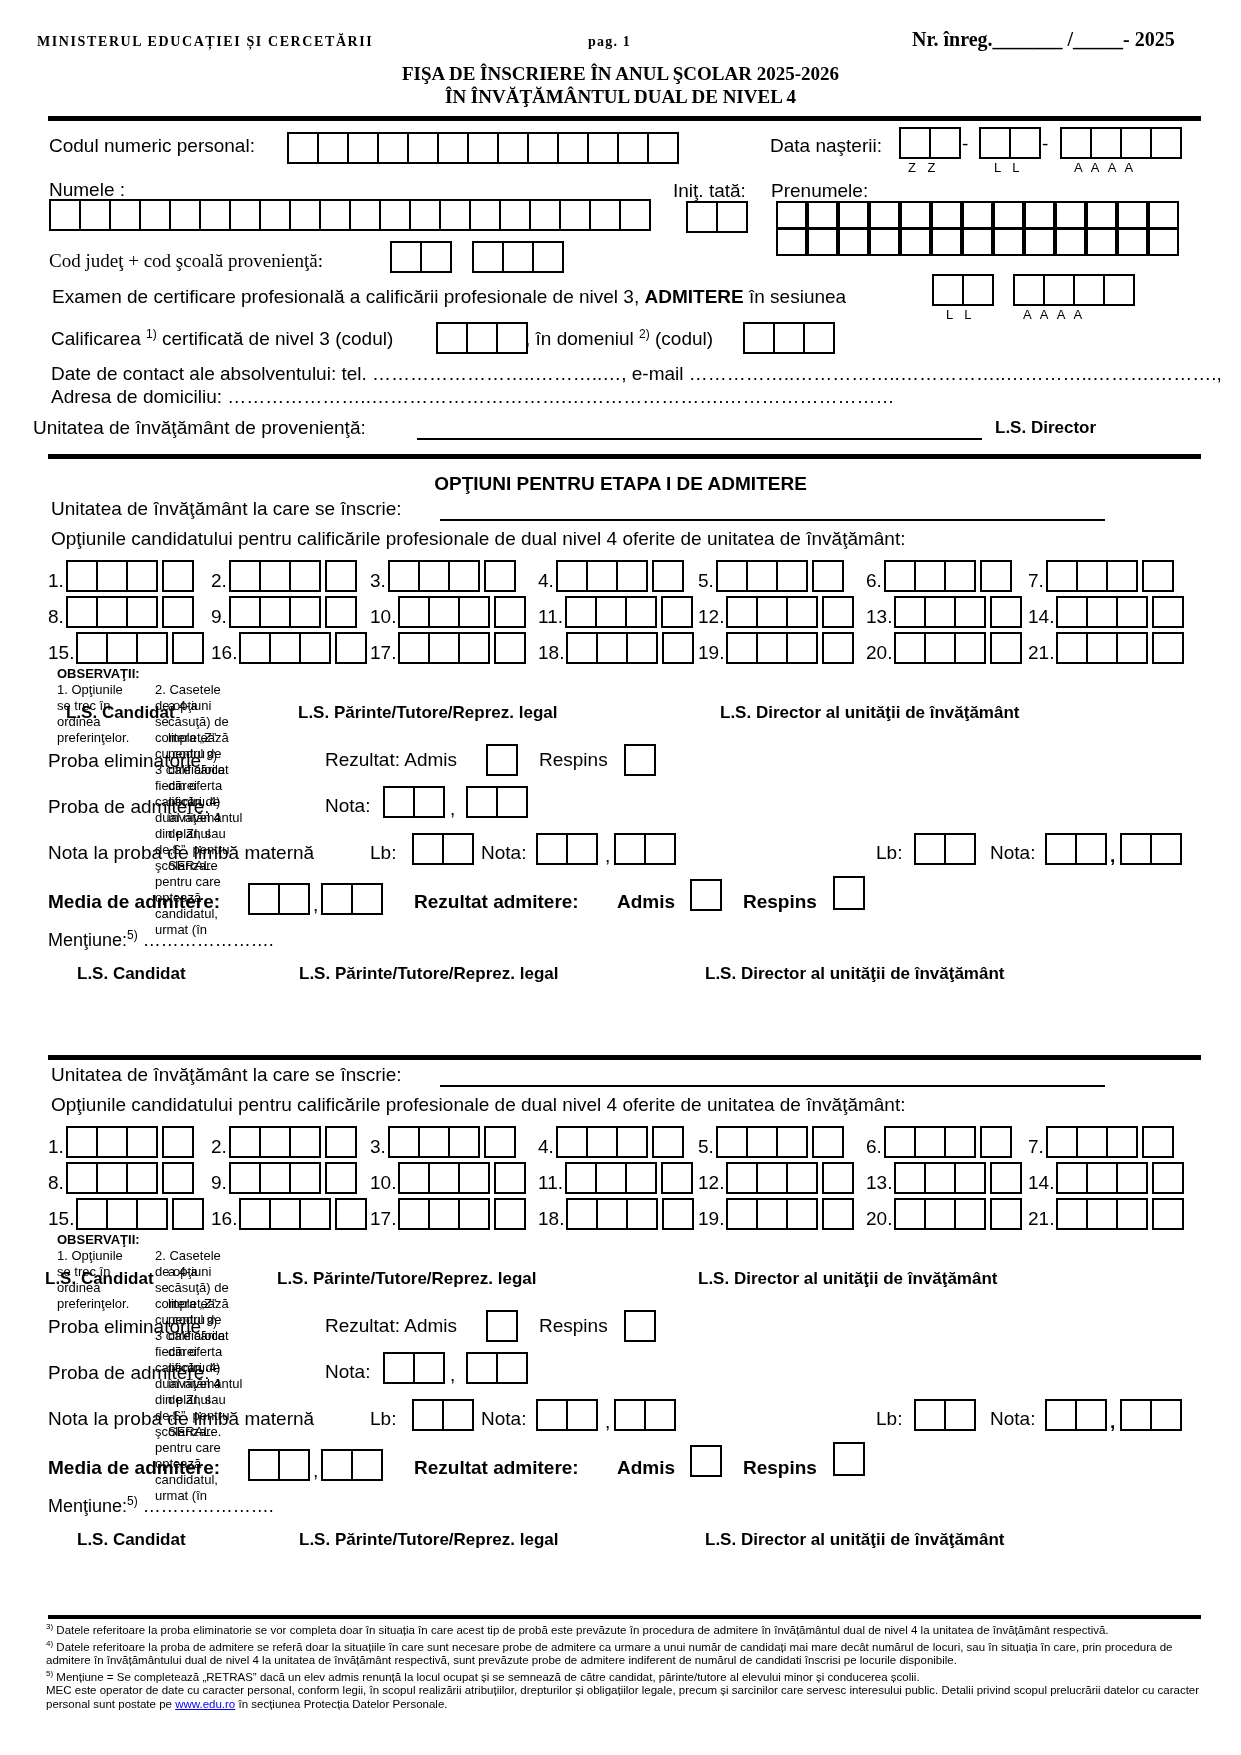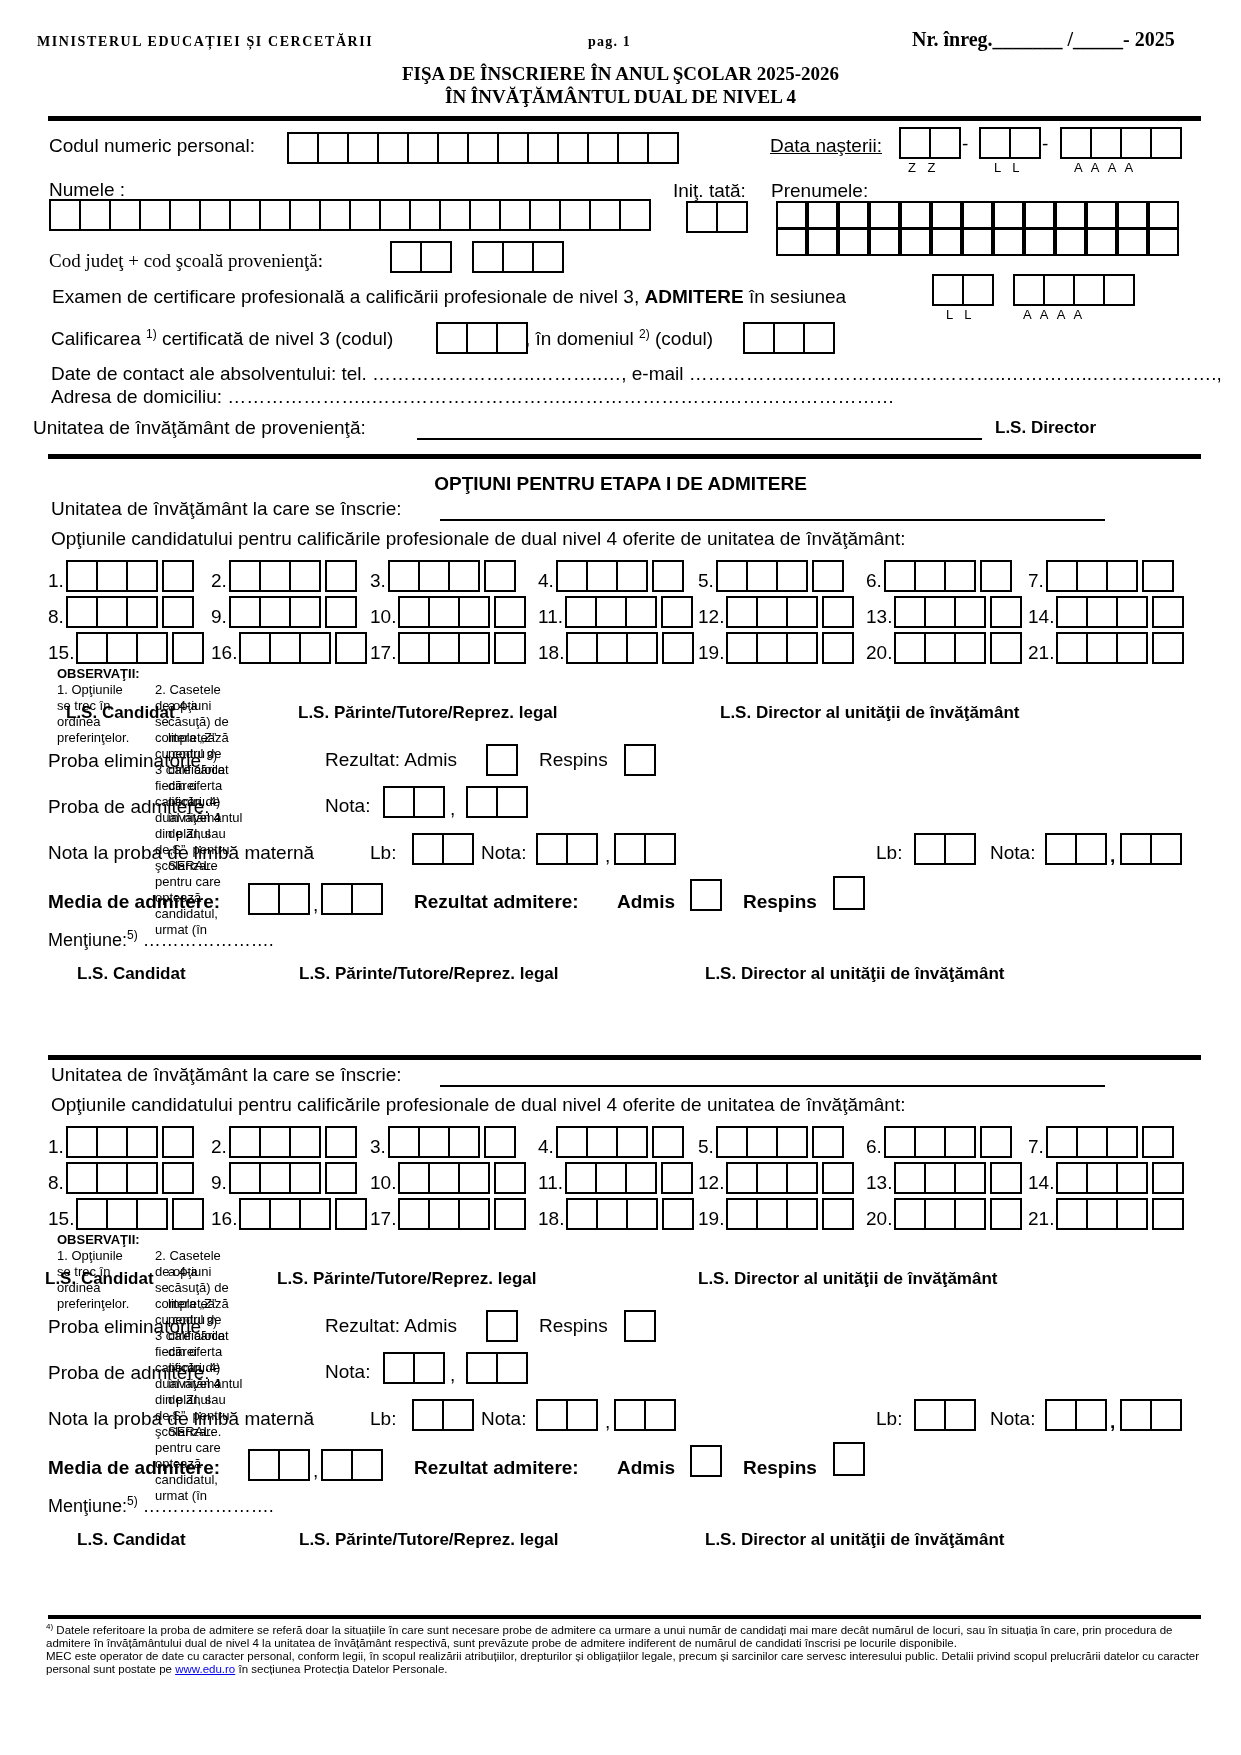--- a/index.html
+++ b/index.html
@@ -50,21 +50,21 @@
     <div class="c"></div>
     <div class="c"></div>
     <div class="c"></div>
     <div class="c"></div>
     <div class="c"></div>
     <div class="c"></div>
     <div class="c"></div>
     <div class="c"></div>
   </div>
 
-<div class="abs lbl" style="left:770px;top:135px;text-decoration:underline;">Data naşterii:</div>
+<div class="abs lbl" style="left:770px;top:135px;">Data naşterii:</div>
 <div class="abs boxes" style="left:899px;top:127px;">
     <div class="c"></div>
     <div class="c"></div>
   </div>
 <div class="abs lbl" style="left:962px;top:133px;">-</div>
 <div class="abs boxes" style="left:979px;top:127px;">
     <div class="c"></div>
     <div class="c"></div>
   </div>
 <div class="abs lbl" style="left:1042px;top:133px;">-</div>
@@ -809,15 +809,17 @@
     <div class="abs lbl b" style="left:743px;top:1457px;">Respins</div>
     <div class="abs chk" style="left:833px;top:1442px;height:30px;"></div>
     <div class="abs lbl" style="left:48px;top:1494px;font-size:18px;"><span>Menţiune:</span><sup>5)</sup> <span>………………….</span></div>
     <div class="abs lbl b" style="left:77px;top:1530px;font-size:17px;">L.S. Candidat</div>
     <div class="abs lbl b" style="left:299px;top:1530px;font-size:17px;">L.S.  Părinte/Tutore/Reprez. legal</div>
     <div class="abs lbl b" style="left:705px;top:1530px;font-size:17px;">L.S. Director al unităţii de învăţământ</div>
   </div>
 
 <div class="abs rule" style="top:1615px;height:4px;"></div>
 <div class="abs fn" style="top:1620px;">
+  <div><sup>3)</sup><span> Datele referitoare la proba eliminatorie se vor completa doar în situația în care acest tip de probă este prevăzute în procedura de admitere în învățământul dual de nivel 4 la unitatea de învățământ respectivă.</span></div>
   <div><sup>4)</sup><span> Datele referitoare la proba de admitere se referă doar la situațiile în care sunt necesare probe de admitere ca urmare a unui număr de candidați mai mare decât numărul de locuri, sau în situația în care, prin procedura de admitere în învățământului dual de nivel 4 la unitatea de învățământ respectivă, sunt prevăzute probe de admitere indiferent de numărul de candidati înscrisi pe locurile disponibile.</span></div>
+  <div><sup>5)</sup><span> Mențiune = Se completează „RETRAS” dacă un elev admis renunță la locul ocupat și se semnează de către candidat, părinte/tutore al elevului minor și conducerea școlii.</span></div>
   <div><span>MEC este operator de date cu caracter personal, conform legii, în scopul realizării atribuțiilor, drepturilor și obligațiilor legale, precum și sarcinilor care servesc interesului public. Detalii privind scopul prelucrării datelor cu caracter personal sunt postate pe </span><a class="link">www.edu.ro</a><span> în secțiunea Protecția Datelor Personale.</span></div>
 </div>
 
 </body></html>

